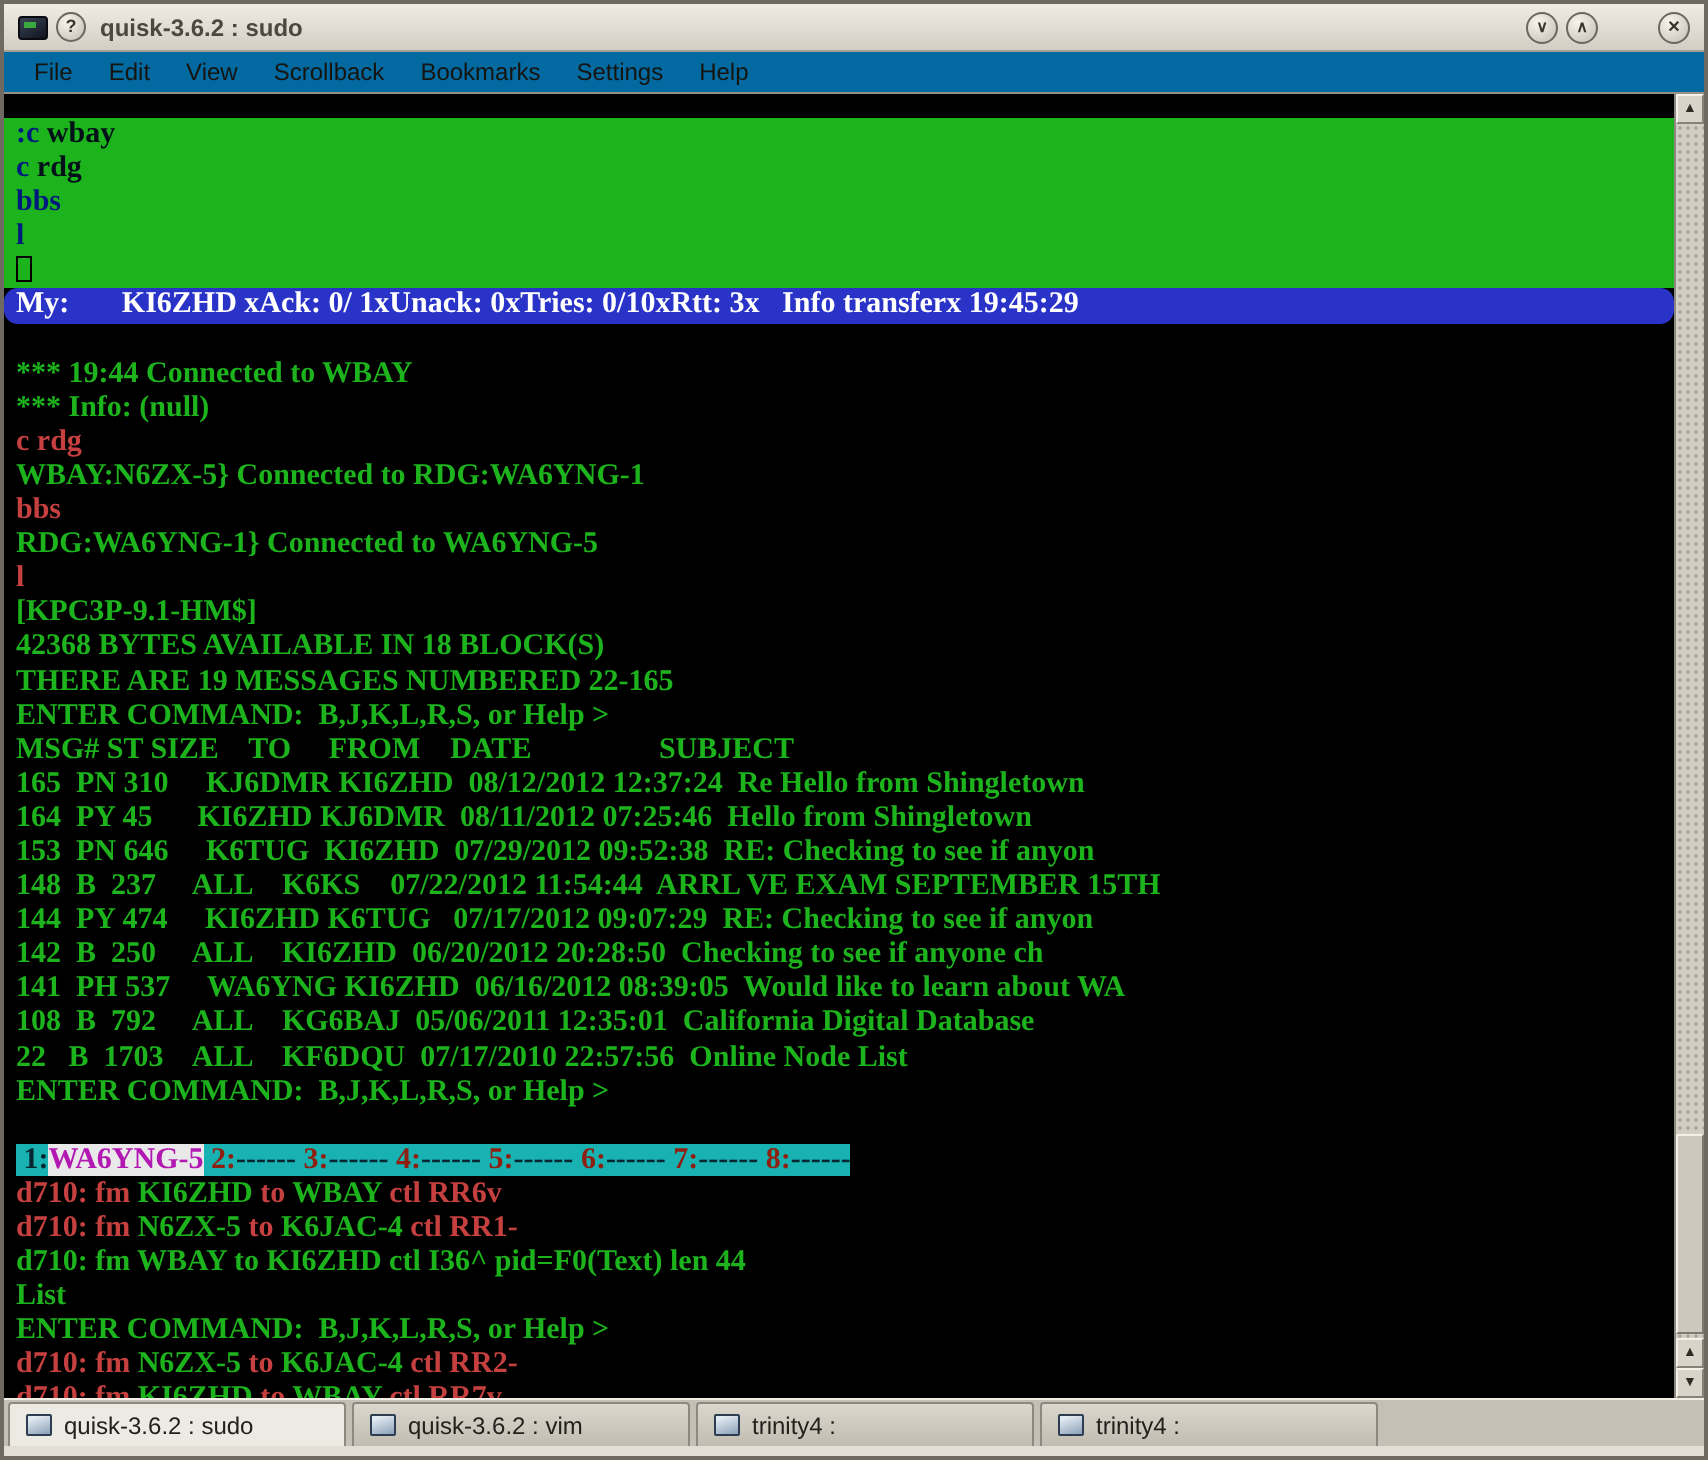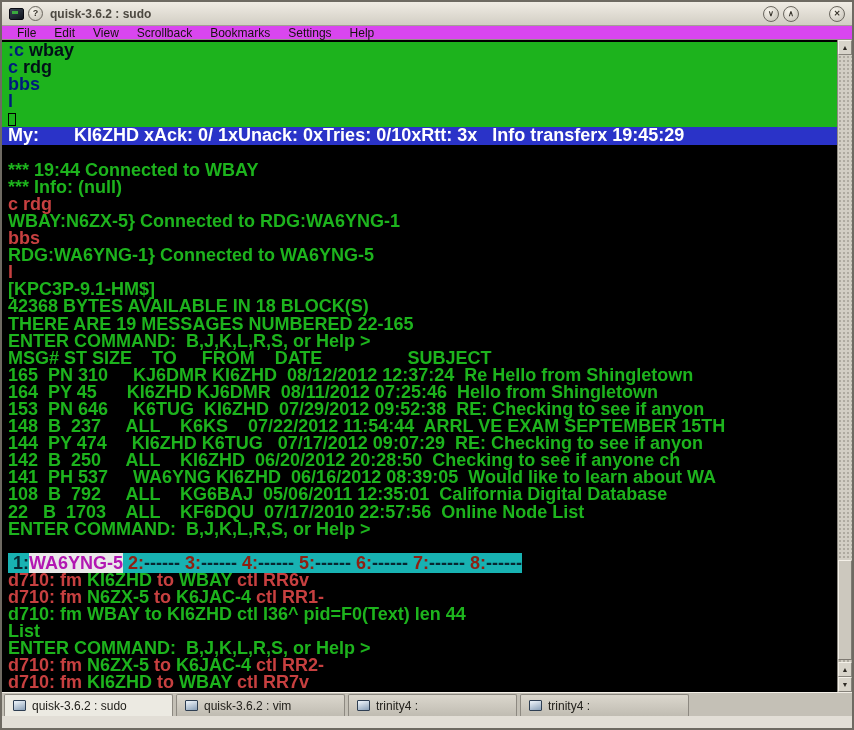--- a/index.html
+++ b/index.html
@@ -40,39 +40,39 @@
     display:flex; align-items:center; justify-content:center;
     line-height:1;
   }
   .tb-help { width:15px; height:15px; font-size:9px; }
   .title { font-size:12px; font-weight:bold; color:#4c4840; margin-left:3px; white-space:nowrap; }
   .tb-spacer { flex:1; }
   .tb-close { margin-left:26px; }
 
   
   .menubar {
-    height:14px; flex:none;
+    height:21px; flex:none;
     display:flex; align-items:center;
-    background:#d946ef;
+    background:#0369a1;
     border-bottom:1px solid #959187;
     padding-left:6px;
   }
   .menu-item { font-size:12px; color:#16140f; padding:2px 9px; white-space:nowrap; }
 
   
   .content { height:652px; flex:none; display:flex; background:#000; }
   .terminal {
     flex:1; overflow:hidden;
-    font-family:Liberation Sans, sans-serif;
-    font-weight:bold; font-size:18px;
-    padding-top:2px;
+    font-family:Liberation Serif, serif;
+    font-weight:bold; font-size:15px;
+    padding-top:12px;
   }
   .tl { height:17.1px; line-height:17.1px; white-space:pre; padding-left:6px; }
   .bg-grn { background:#1db31d; }
-  .bg-blu { background:#2a33c8; }
+  .bg-blu { background:#2a33c8;border-radius:7px; }
   .c-grn { color:#1db31d;margin-top:27px; }
   .c-red { color:#c74040; }
   .c-wht { color:#ffffff; }
   .c-nav { color:#001b7d; }
   .c-blk { color:#021018; }
   .c-cb  { background:#18b2b2; color:#062630; }
   .c-cr  { background:#18b2b2; color:#8e2012; }
   .c-mag { background:#e9e9e9; color:#b218b2;text-align:right; }
   .cursor {
     display:inline-block; width:8px; height:13px;

